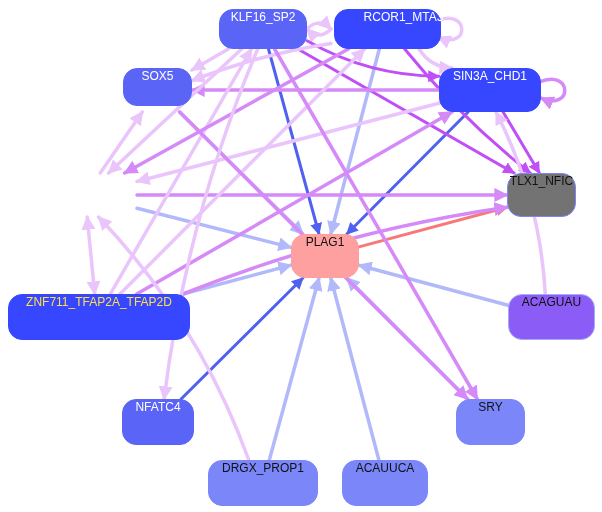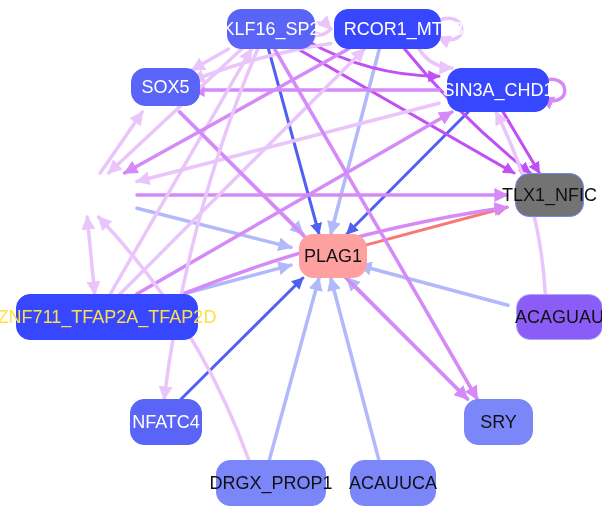--- a/index.html
+++ b/index.html
@@ -2,26 +2,25 @@
 <html><head>
 <meta charset="utf-8">
 <style>
   html, body { margin: 0; padding: 0; background: #ffffff; }
   #canvas { position: relative; width: 602px; height: 512px; overflow: hidden; background: #ffffff; }
   svg#edges { position: absolute; left: 0; top: 0; }
   .node {
     position: absolute;
     box-sizing: border-box;
     border-radius: 14px;
-    display: flex; align-items: center; justify-content: center;
+    display: flex; align-items: flex-start; justify-content: center;
     font-family: "Liberation Sans", sans-serif;
-    font-size: 18px;
+    font-size: 12px;
     white-space: nowrap;
     cursor: pointer;
-    margin-left: 8px;
   }
 </style>
 </head>
 <body>
 
 <div id="canvas">
   <svg id="edges" width="602" height="512" xmlns="http://www.w3.org/2000/svg">
     <defs id="markers">
         <marker id="arrow-edge_blue_strong" viewBox="0 0 10 10" refX="9" refY="5" markerWidth="4" markerHeight="4" orient="auto-start-reverse">
           <path d="M0,0 L10,5 L0,10 z" fill="#5060f0"></path>
@@ -79,21 +78,21 @@
       <path d="M248.8,460.0 Q199.2,322.7 98.6,217.0" fill="none" stroke="#eac5fb" stroke-width="3.5" stroke-linecap="round" marker-end="url(#arrow-edge_purple_light)"></path>
       <path d="M257.7,49.0 Q186.7,217.5 164.1,399.0" fill="none" stroke="#eac5fb" stroke-width="3.5" stroke-linecap="round" marker-end="url(#arrow-edge_purple_light)"></path>
       <path d="M545.3,294.0 Q539.9,197.8 496.0,112.0" fill="none" stroke="#eac5fb" stroke-width="3.5" stroke-linecap="round" marker-end="url(#arrow-edge_purple_light)"></path>
       <path d="M100.2,173.0 Q121.3,142.5 142.3,112.0" fill="none" stroke="#eac5fb" stroke-width="3.5" stroke-linecap="round" marker-end="url(#arrow-edge_purple_light)"></path>
       <path d="M274.6,49.0 Q375.9,224.0 477.2,399.0" fill="none" stroke="#d58af7" stroke-width="3.5" stroke-linecap="round" marker-end="url(#arrow-edge_purple)"></path>
     </svg>
 
   <div class="node" style="left: 219px; top: 9px; width: 88px; height: 40px; background: rgb(90, 101, 247); border: 1px solid rgb(90, 101, 247); color: rgb(255, 255, 255);">
     <span>KLF16_SP2</span>
   </div>
-  <div class="node" style="left: 326px; top: 9px; width: 107px; height: 40px; background: rgb(55, 71, 255); border: 1px solid rgb(55, 71, 255); color: rgb(255, 255, 255); padding-left: 32px;">
+  <div class="node" style="left: 334px; top: 9px; width: 107px; height: 40px; background: rgb(55, 71, 255); border: 1px solid rgb(55, 71, 255); color: rgb(255, 255, 255); padding-left: 32px;">
     <span>RCOR1_MTA3</span>
   </div>
   <div class="node" style="left: 123px; top: 68px; width: 69px; height: 38px; background: rgb(90, 101, 247); border: 1px solid rgb(90, 101, 247); color: rgb(255, 255, 255);">
     <span>SOX5</span>
   </div>
   <div class="node" style="left: 439px; top: 68px; width: 102px; height: 44px; background: rgb(55, 71, 255); border: 1px solid rgb(55, 71, 255); color: rgb(255, 255, 255);">
     <span>SIN3A_CHD1</span>
   </div>
   <div class="node" style="left: 507px; top: 173px; width: 69px; height: 44px; background: #737373; border: 1px solid rgb(123, 134, 249); color: rgb(17, 17, 17);">
     <span>TLX1_NFIC</span>

